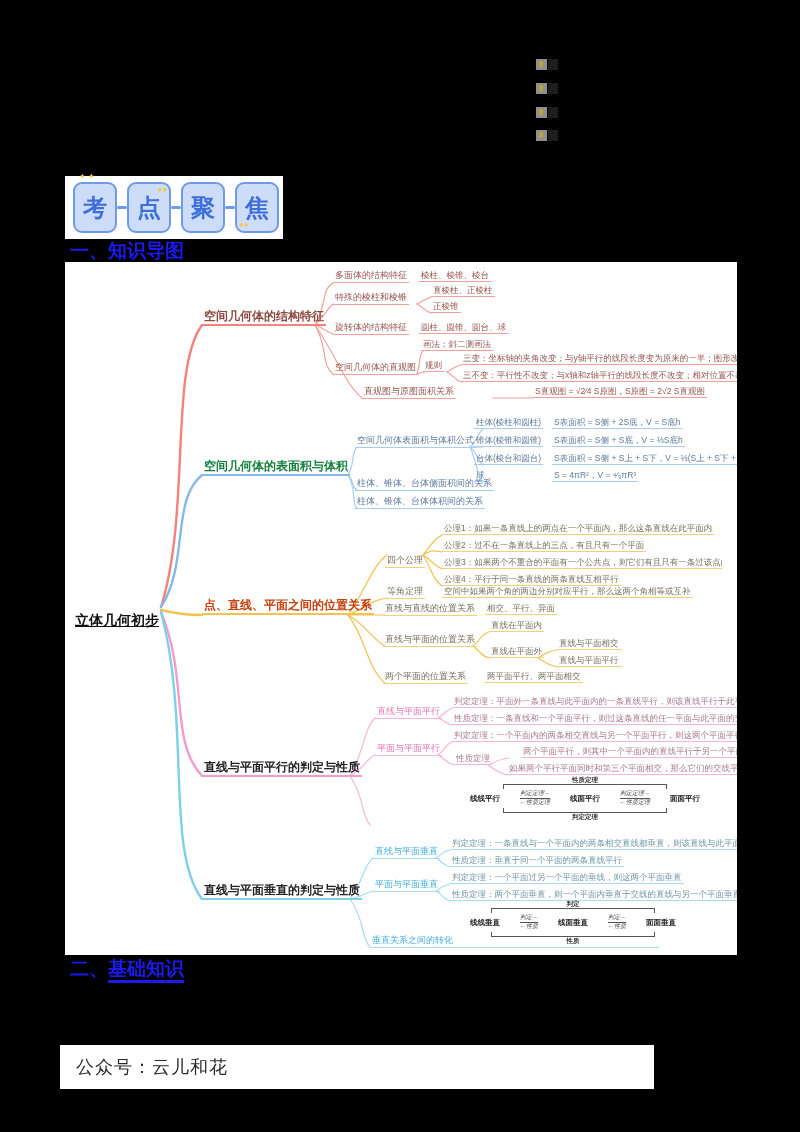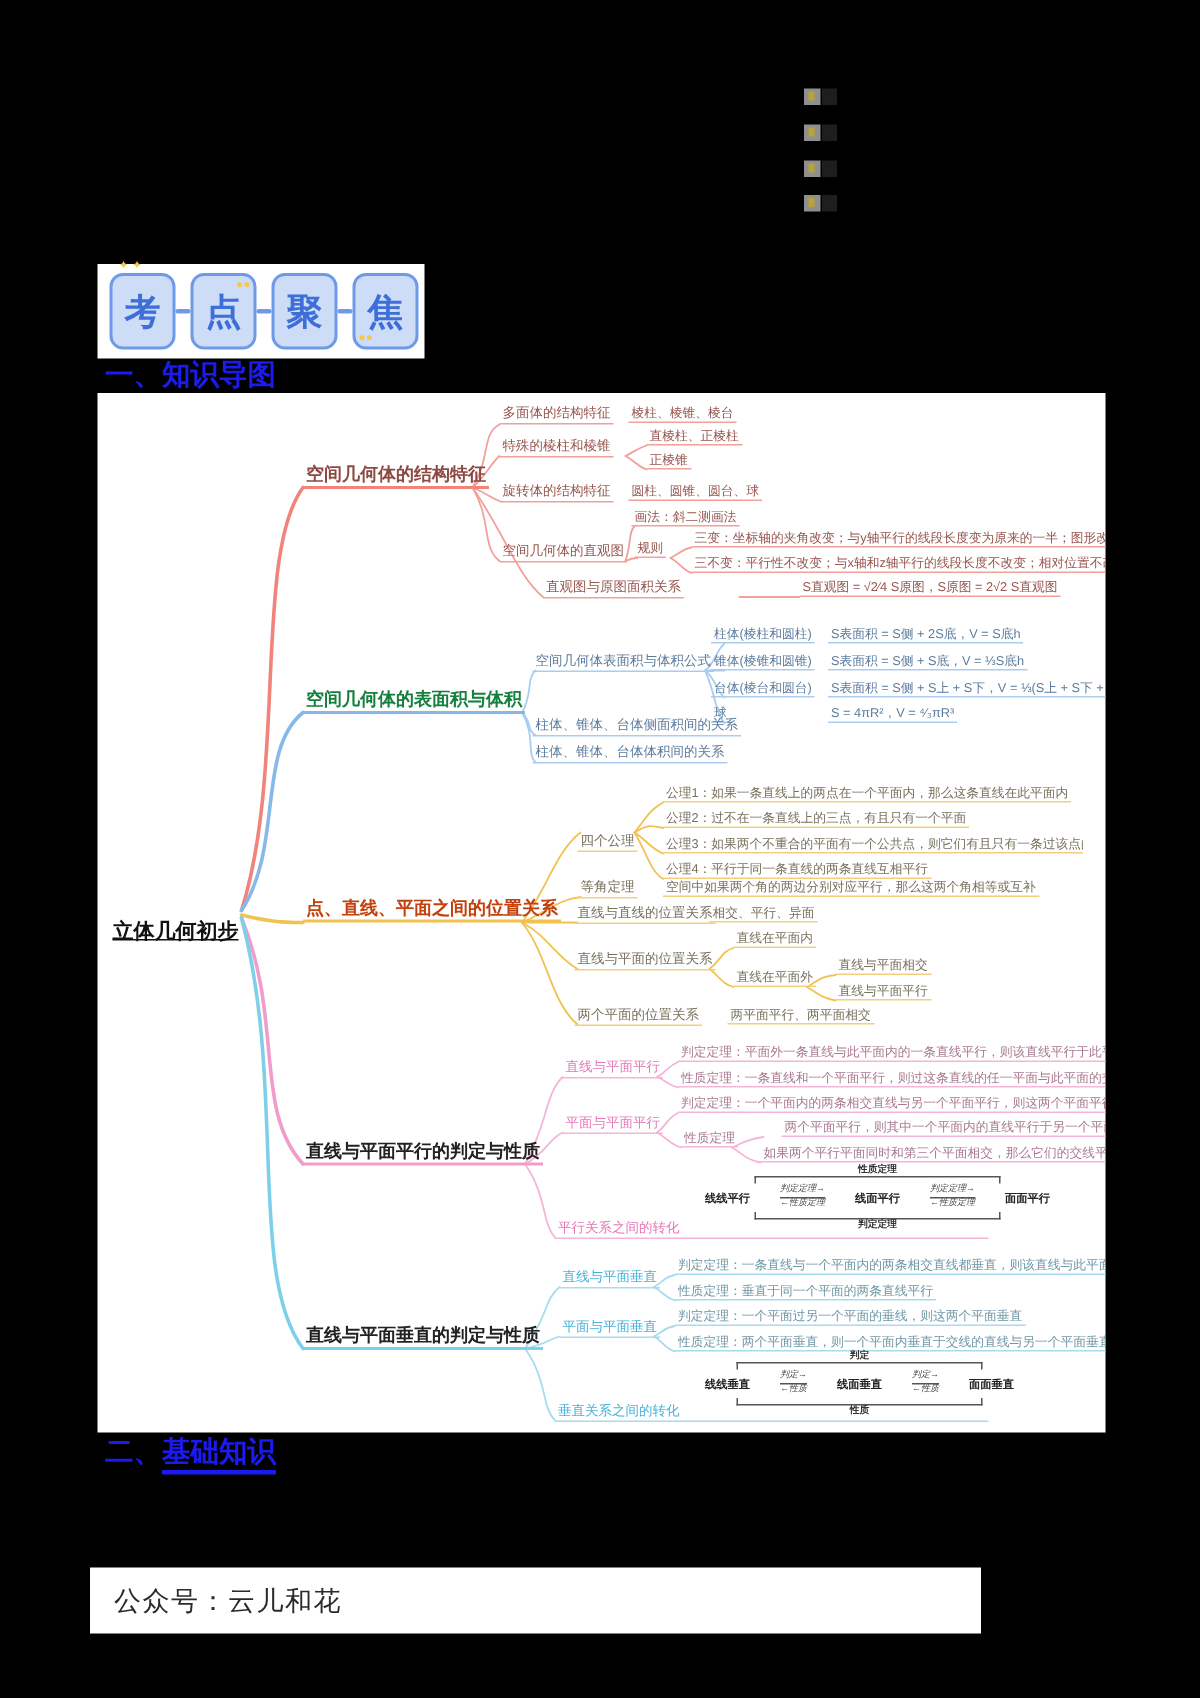--- a/index.html
+++ b/index.html
@@ -222,39 +222,38 @@
 
   <div class="node bl b3l" style="left:137px;top:336px;">点、直线、平面之间的位置关系</div>
   <div class="node lvl2 b3t" style="left:320px;top:293px;">四个公理</div>
   <div class="node b3t" style="left:377px;top:261px;">公理1：如果一条直线上的两点在一个平面内，那么这条直线在此平面内</div>
   <div class="node b3t" style="left:377px;top:278px;">公理2：过不在一条直线上的三点，有且只有一个平面</div>
   <div class="node b3t clip" style="left:377px;top:295px;width:276px;">公理3：如果两个不重合的平面有一个公共点，则它们有且只有一条过该点的公共直线</div>
   <div class="node b3t" style="left:377px;top:312px;">公理4：平行于同一条直线的两条直线互相平行</div>
   <div class="node lvl2 b3t" style="left:320px;top:324px;">等角定理</div>
   <div class="node b3t" style="left:377px;top:324px;">空间中如果两个角的两边分别对应平行，那么这两个角相等或互补</div>
   <div class="node lvl2 b3t" style="left:318px;top:341px;">直线与直线的位置关系</div>
-  <div class="node b3t" style="left:408px;top:341px;font-family:Liberation Serif, serif;">相交、平行、异面</div>
+  <div class="node b3t" style="left:420px;top:341px;font-family:Liberation Serif, serif;">相交、平行、异面</div>
   <div class="node lvl2 b3t" style="left:318px;top:372px;">直线与平面的位置关系</div>
   <div class="node b3t" style="left:424px;top:358px;">直线在平面内</div>
   <div class="node b3t" style="left:424px;top:384px;">直线在平面外</div>
   <div class="node b3t" style="left:492px;top:376px;">直线与平面相交</div>
   <div class="node b3t" style="left:492px;top:393px;">直线与平面平行</div>
   <div class="node lvl2 b3t" style="left:318px;top:409px;">两个平面的位置关系</div>
   <div class="node b3t" style="left:420px;top:409px;">两平面平行、两平面相交</div>
 
   <div class="node bl b4l" style="left:137px;top:498px;">直线与平面平行的判定与性质</div>
   <div class="node lvl2 b4s" style="left:310px;top:444px;">直线与平面平行</div>
   <div class="node b4t" style="left:387px;top:434px;">判定定理：平面外一条直线与此平面内的一条直线平行，则该直线平行于此平面</div>
   <div class="node b4t clip" style="left:387px;top:451px;width:283px;">性质定理：一条直线和一个平面平行，则过这条直线的任一平面与此平面的交线与该直线平行</div>
   <div class="node lvl2 b4s" style="left:310px;top:481px;">平面与平面平行</div>
   <div class="node b4t" style="left:387px;top:468px;">判定定理：一个平面内的两条相交直线与另一个平面平行，则这两个平面平行</div>
   <div class="node b4t" style="left:389px;top:491px;">性质定理</div>
   <div class="node b4t" style="left:444px;top:484px;margin-left:12px;">两个平面平行，则其中一个平面内的直线平行于另一个平面</div>
   <div class="node b4t" style="left:442px;top:501px;">如果两个平行平面同时和第三个平面相交，那么它们的交线平行</div>
-  <div class="node lvl2 b4s" style="left:305px;top:551px;width:285px;">平行关系之间的转化</div>
   <div class="diag" style="left:405px;top:514px;">
     <div class="d-lab">性质定理</div>
     <div class="d-br t"></div>
     <div class="d-row">
       <span class="d-key">线线平行</span>
       <span class="d-st">
           <i class="r">判定定理</i>
           <i class="l">性质定理</i>
         </span>
       <span class="d-key">线面平行</span>

